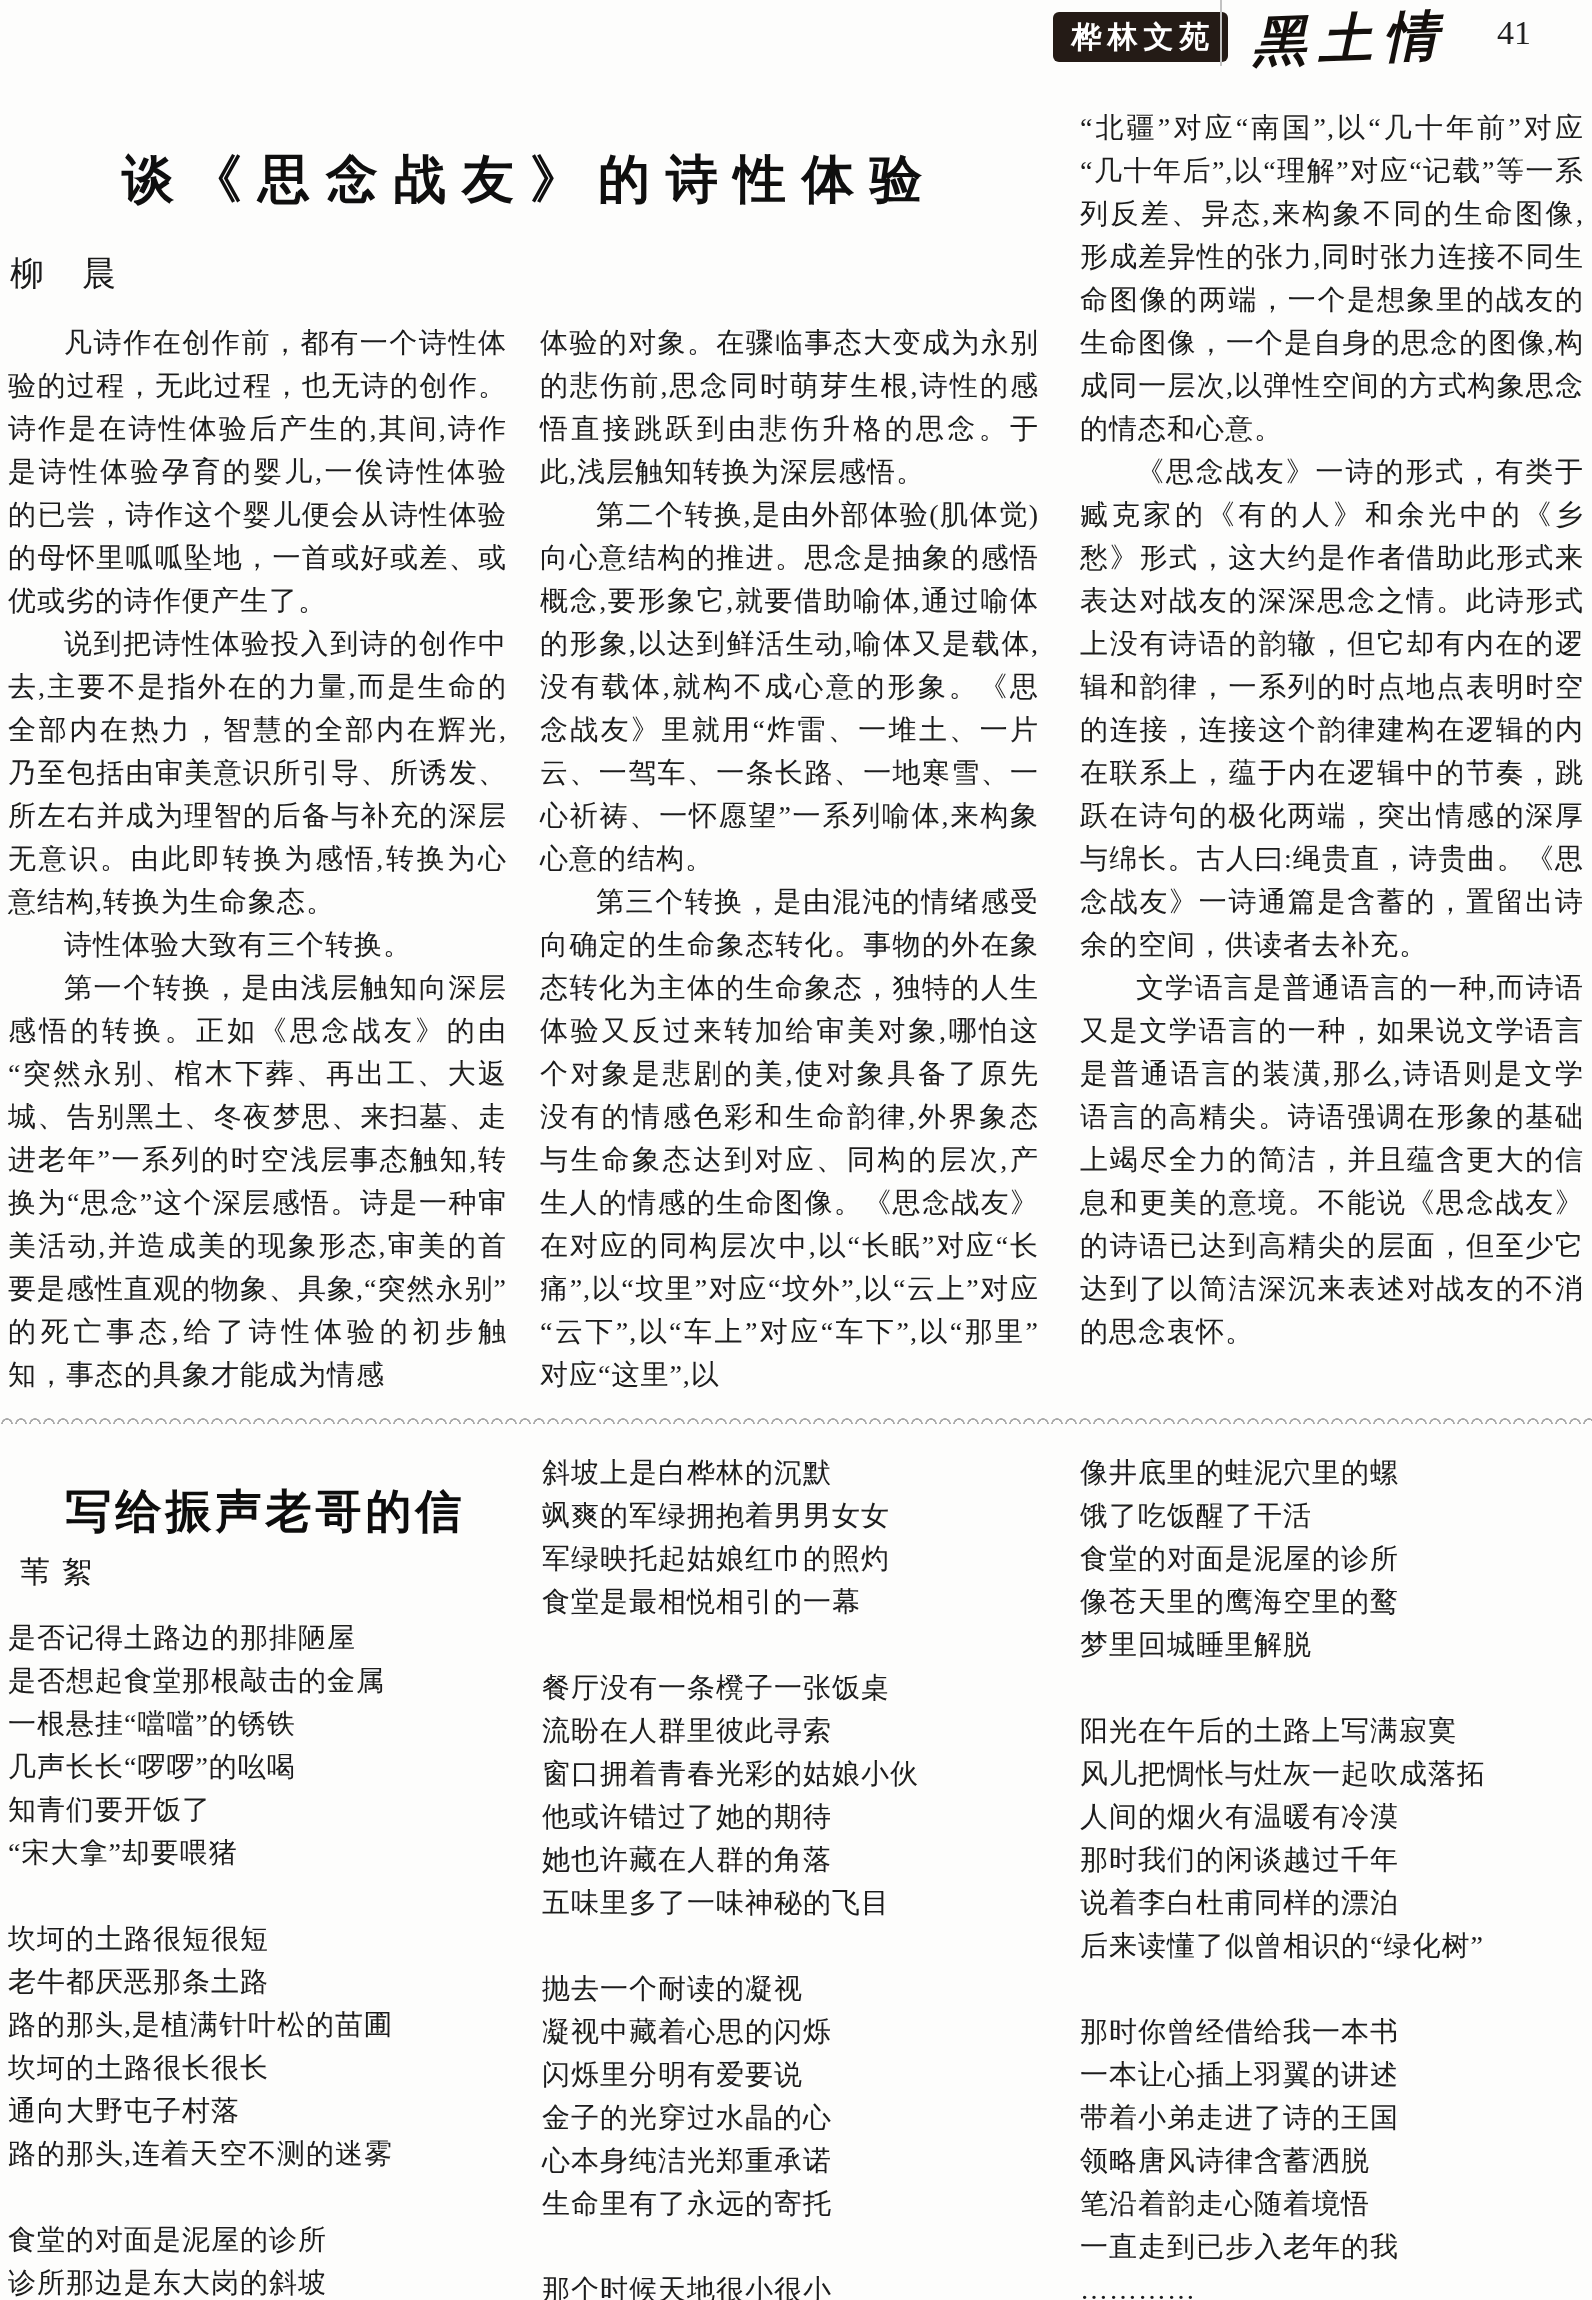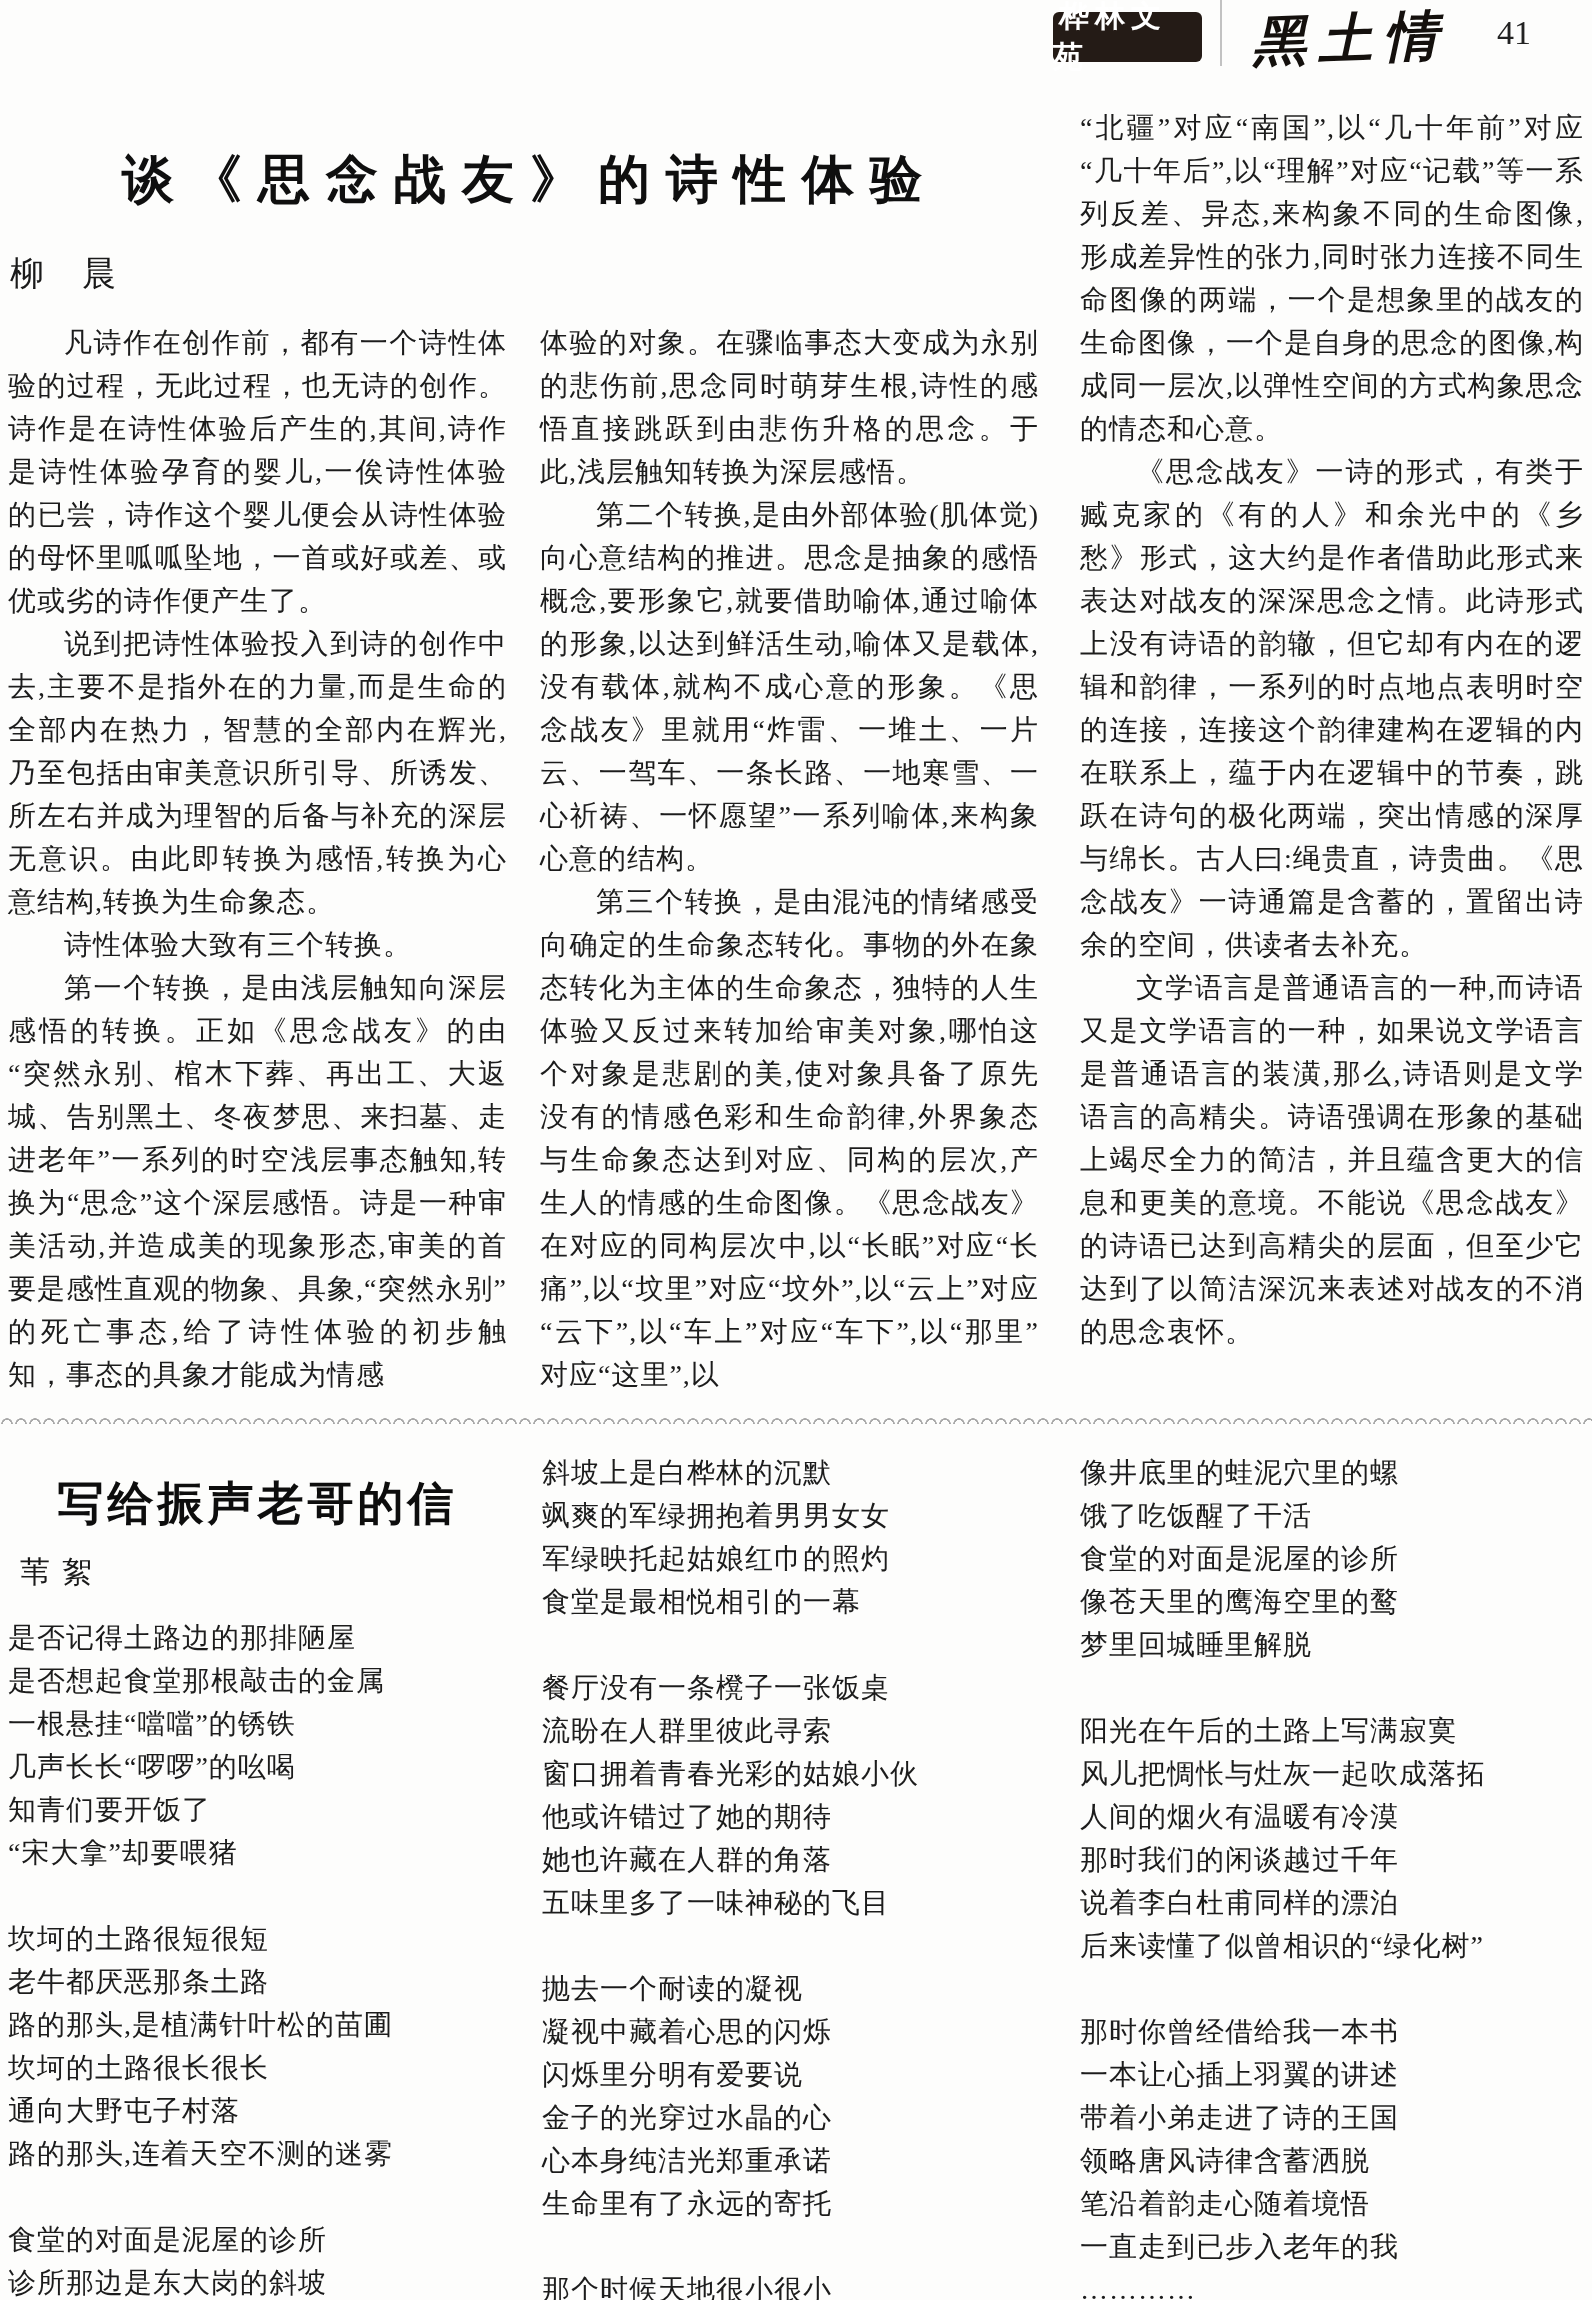--- a/index.html
+++ b/index.html
@@ -10,21 +10,21 @@
     --divider:#9a9a9a;
   }
   html,body{margin:0;padding:0;background:#e8e8e8;}
   #page{
     position:relative;width:1592px;height:2300px;margin:0 auto;
     background:var(--page_bg);color:var(--text);overflow:hidden;
     font-family:"Liberation Serif","DejaVu Serif",serif;
   }
   
   .badge{
-    position:absolute;left:1053px;top:12px;width:149px;height:50px;
+    position:absolute;left:1053px;top:12px;width:175px;height:50px;
     background:var(--badge_bg);color:var(--badge_text);
     font-family:"Liberation Sans","DejaVu Sans",sans-serif;
     font-size:30px;font-weight:700;letter-spacing:6px;
     display:flex;align-items:center;justify-content:center;border-radius:6px;
     text-indent:6px;
   }
   .vline{position:absolute;left:1220px;top:0;width:2px;height:66px;background:#c2c2c2;}
   .callig{
     position:absolute;left:1252px;top:2px;width:249px;
     font-size:54px;font-weight:900;font-style:italic;letter-spacing:12px;
@@ -50,21 +50,21 @@
   #ecol2{left:540px;top:321px;width:499px;height:1087px;}
   #ecol3{left:1080px;top:106px;width:504px;height:1301px;}
   
   .divider{
     position:absolute;left:0;top:1414px;width:1592px;height:10px;
     background-image:radial-gradient(circle at 7px 10px, transparent 4px, var(--divider) 4px, var(--divider) 5.5px, transparent 6px);
     background-size:14px 10px;background-repeat:repeat-x;opacity:.85;
   }
   
   .poem-title{
-    position:absolute;left:8px;top:1473px;width:499px;margin:0;
+    position:absolute;left:8px;top:1473px;width:499px;margin:8px;
     font-family:"Liberation Sans","DejaVu Sans",sans-serif;
     text-align:center;font-size:46px;font-weight:900;letter-spacing:4px;
     color:#0d0d0d;white-space:nowrap;
   }
   .poem-author{
     position:absolute;left:8px;top:1552px;width:499px;
     font-size:30px;letter-spacing:12px;text-indent:12px;color:#1a1a1a;
   }
   .pcol{position:absolute;}
   #pcol1{left:8px;top:1616px;width:499px;}

